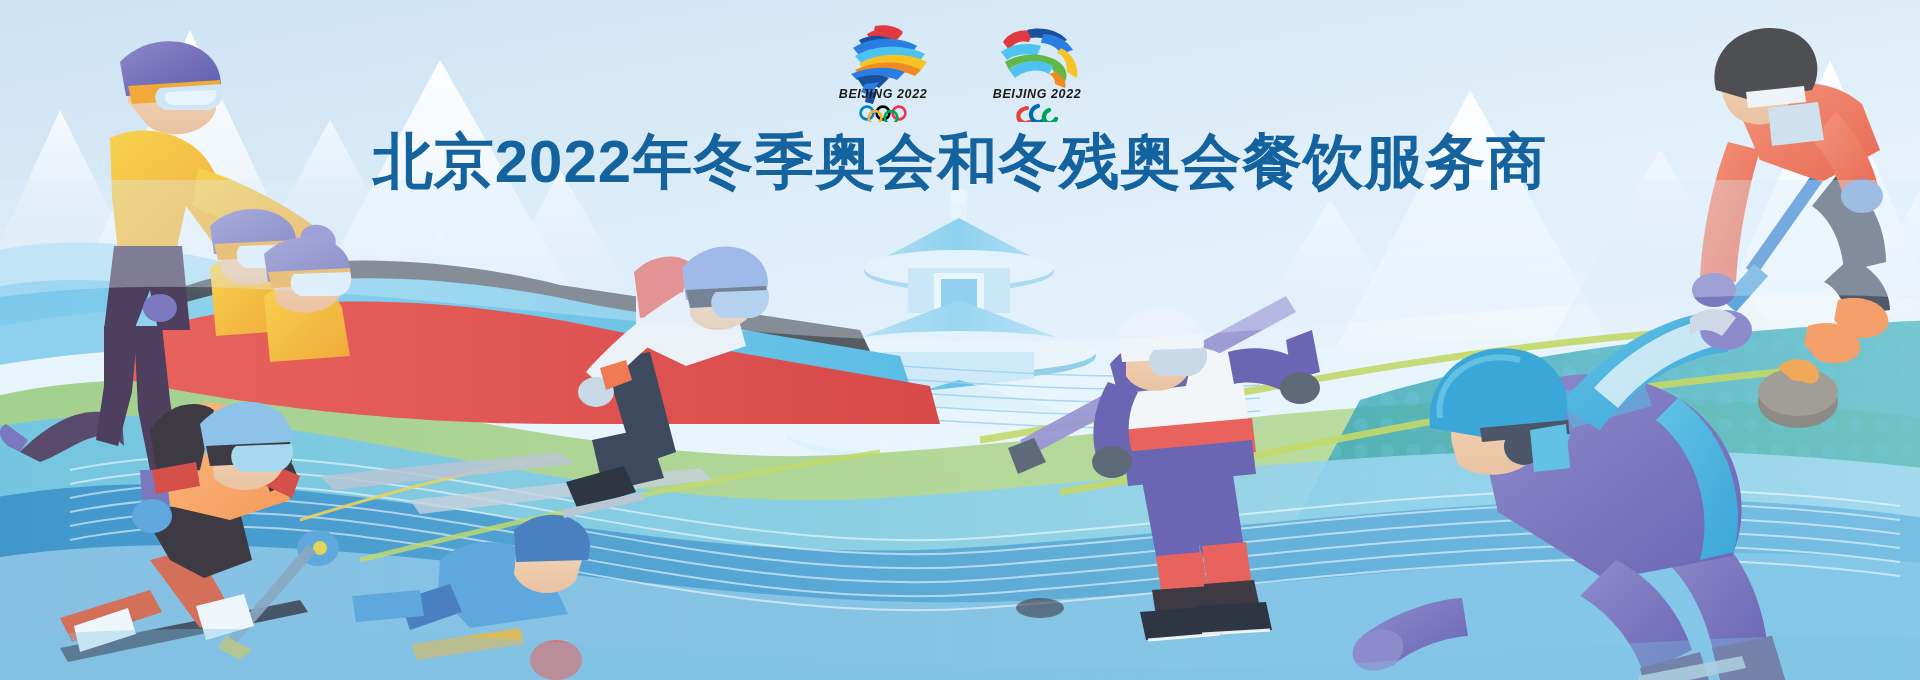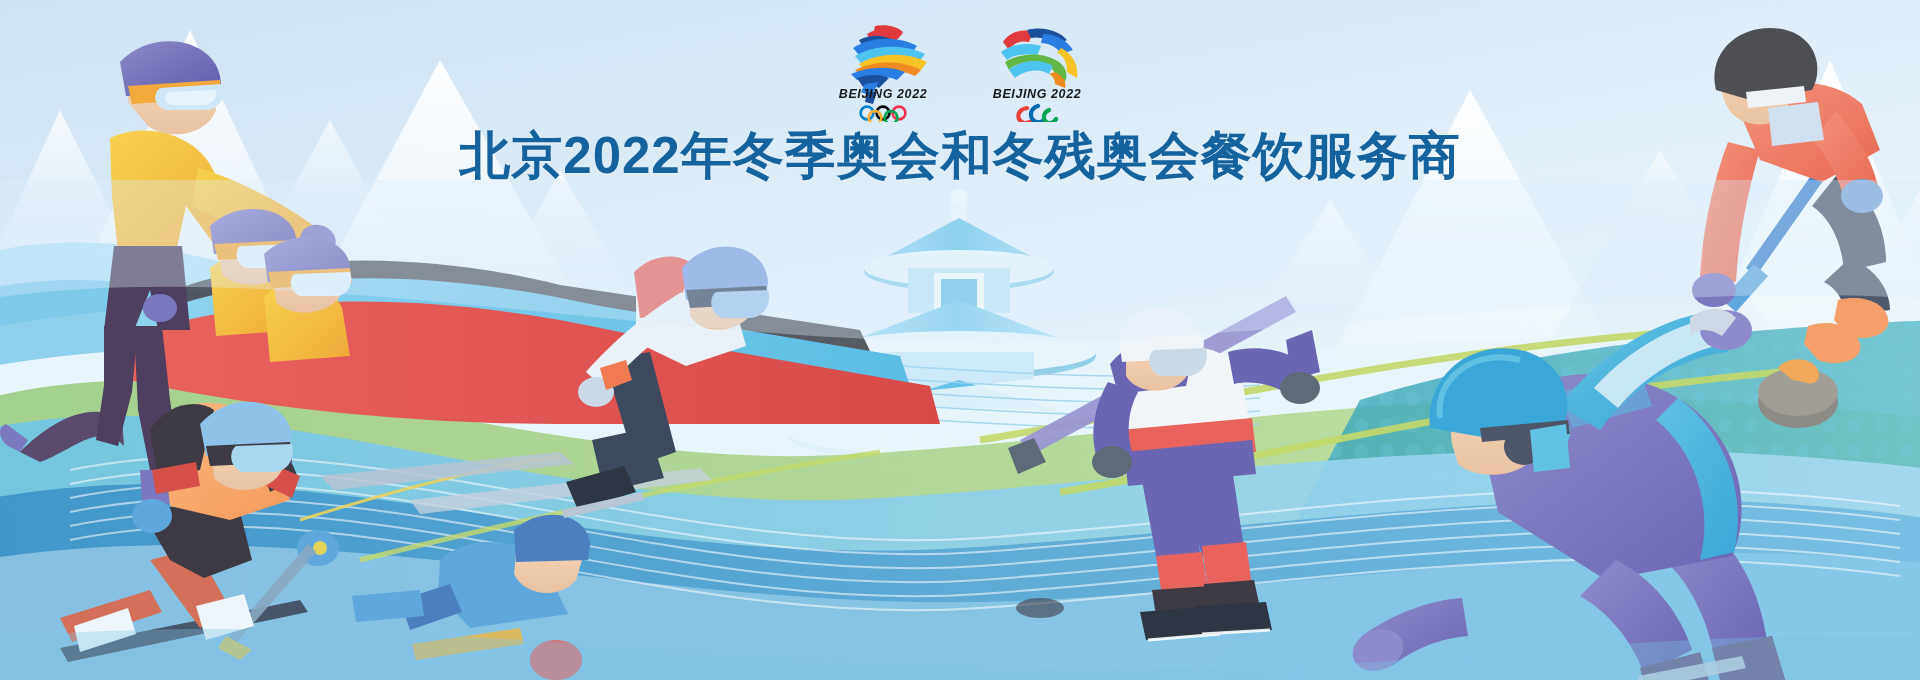--- a/index.html
+++ b/index.html
@@ -20,21 +20,21 @@
   .emblem{width:120px;height:100px;position:relative;}
   .emblem svg{display:block;width:120px;height:100px;}
 
   
   #title-wrap{
     position:absolute;left:0;top:122px;width:1920px;text-align:center;z-index:45;
   }
   #main-title{
     display:inline-block;
     font-family:"Liberation Sans","DejaVu Sans",sans-serif;
-    font-size:51px;font-weight:bold;letter-spacing:1px;
+    font-size:60px;font-weight:bold;letter-spacing:1px;
     color:#14639f;
     white-space:nowrap;
     text-shadow:0 1px 0 rgba(255,255,255,.35);
   }
 </style>
 </head>
 <body>
 
 <div id="banner">
 

